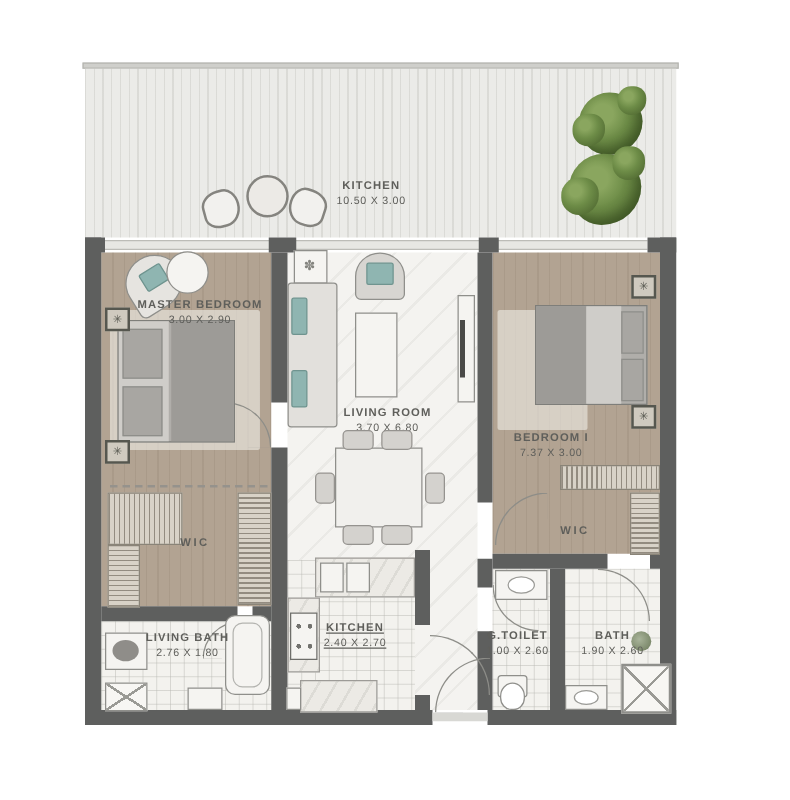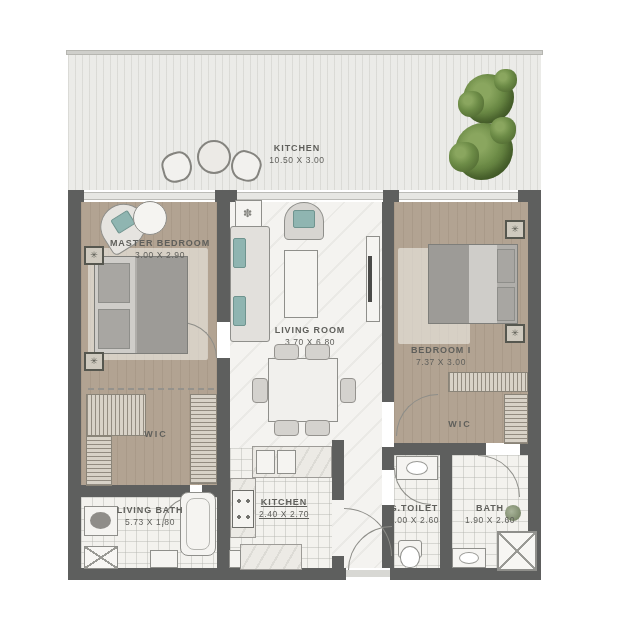--- a/index.html
+++ b/index.html
@@ -202,21 +202,21 @@
 
   <div class="furn" style="left:180px;top:492px;width:36px;height:64px;border-radius:8px;"></div>
   <div class="abs" style="left:186px;top:498px;width:24px;height:52px;border:1px solid #b4b4b0;border-radius:8px;box-sizing:border-box;"></div>
   <div class="furn" style="left:84px;top:506px;width:34px;height:30px;"></div>
   <div class="abs" style="left:90px;top:512px;width:21px;height:17px;background:#8f8d89;border-radius:50%;"></div>
   <div class="xbox" style="left:84px;top:546px;width:34px;height:23px;"></div>
   <div class="furn" style="left:150px;top:550px;width:28px;height:18px;"></div>
 
   <div class="room-label" style="left:150px;top:504px;">
     <span>LIVING BATH</span>
-    <span class="dims">5.73 X 1.80</span>
+    <span class="dims">2.76 X 1.80</span>
   </div>
 
   <div class="counter" style="left:252px;top:446px;width:80px;height:32px;"></div>
   <div class="furn" style="left:256px;top:450px;width:19px;height:24px;"></div>
   <div class="furn" style="left:277px;top:450px;width:19px;height:24px;"></div>
   <div class="counter" style="left:230px;top:478px;width:26px;height:60px;"></div>
   <div class="furn" style="left:232px;top:490px;width:22px;height:38px;border-color:#6e6e6a;background-image:
        radial-gradient(circle 3px at 6px 10px,#72726e 60%,rgba(0,0,0,0) 65%),
        radial-gradient(circle 3px at 15px 10px,#72726e 60%,rgba(0,0,0,0) 65%),
        radial-gradient(circle 3px at 6px 26px,#72726e 60%,rgba(0,0,0,0) 65%),

